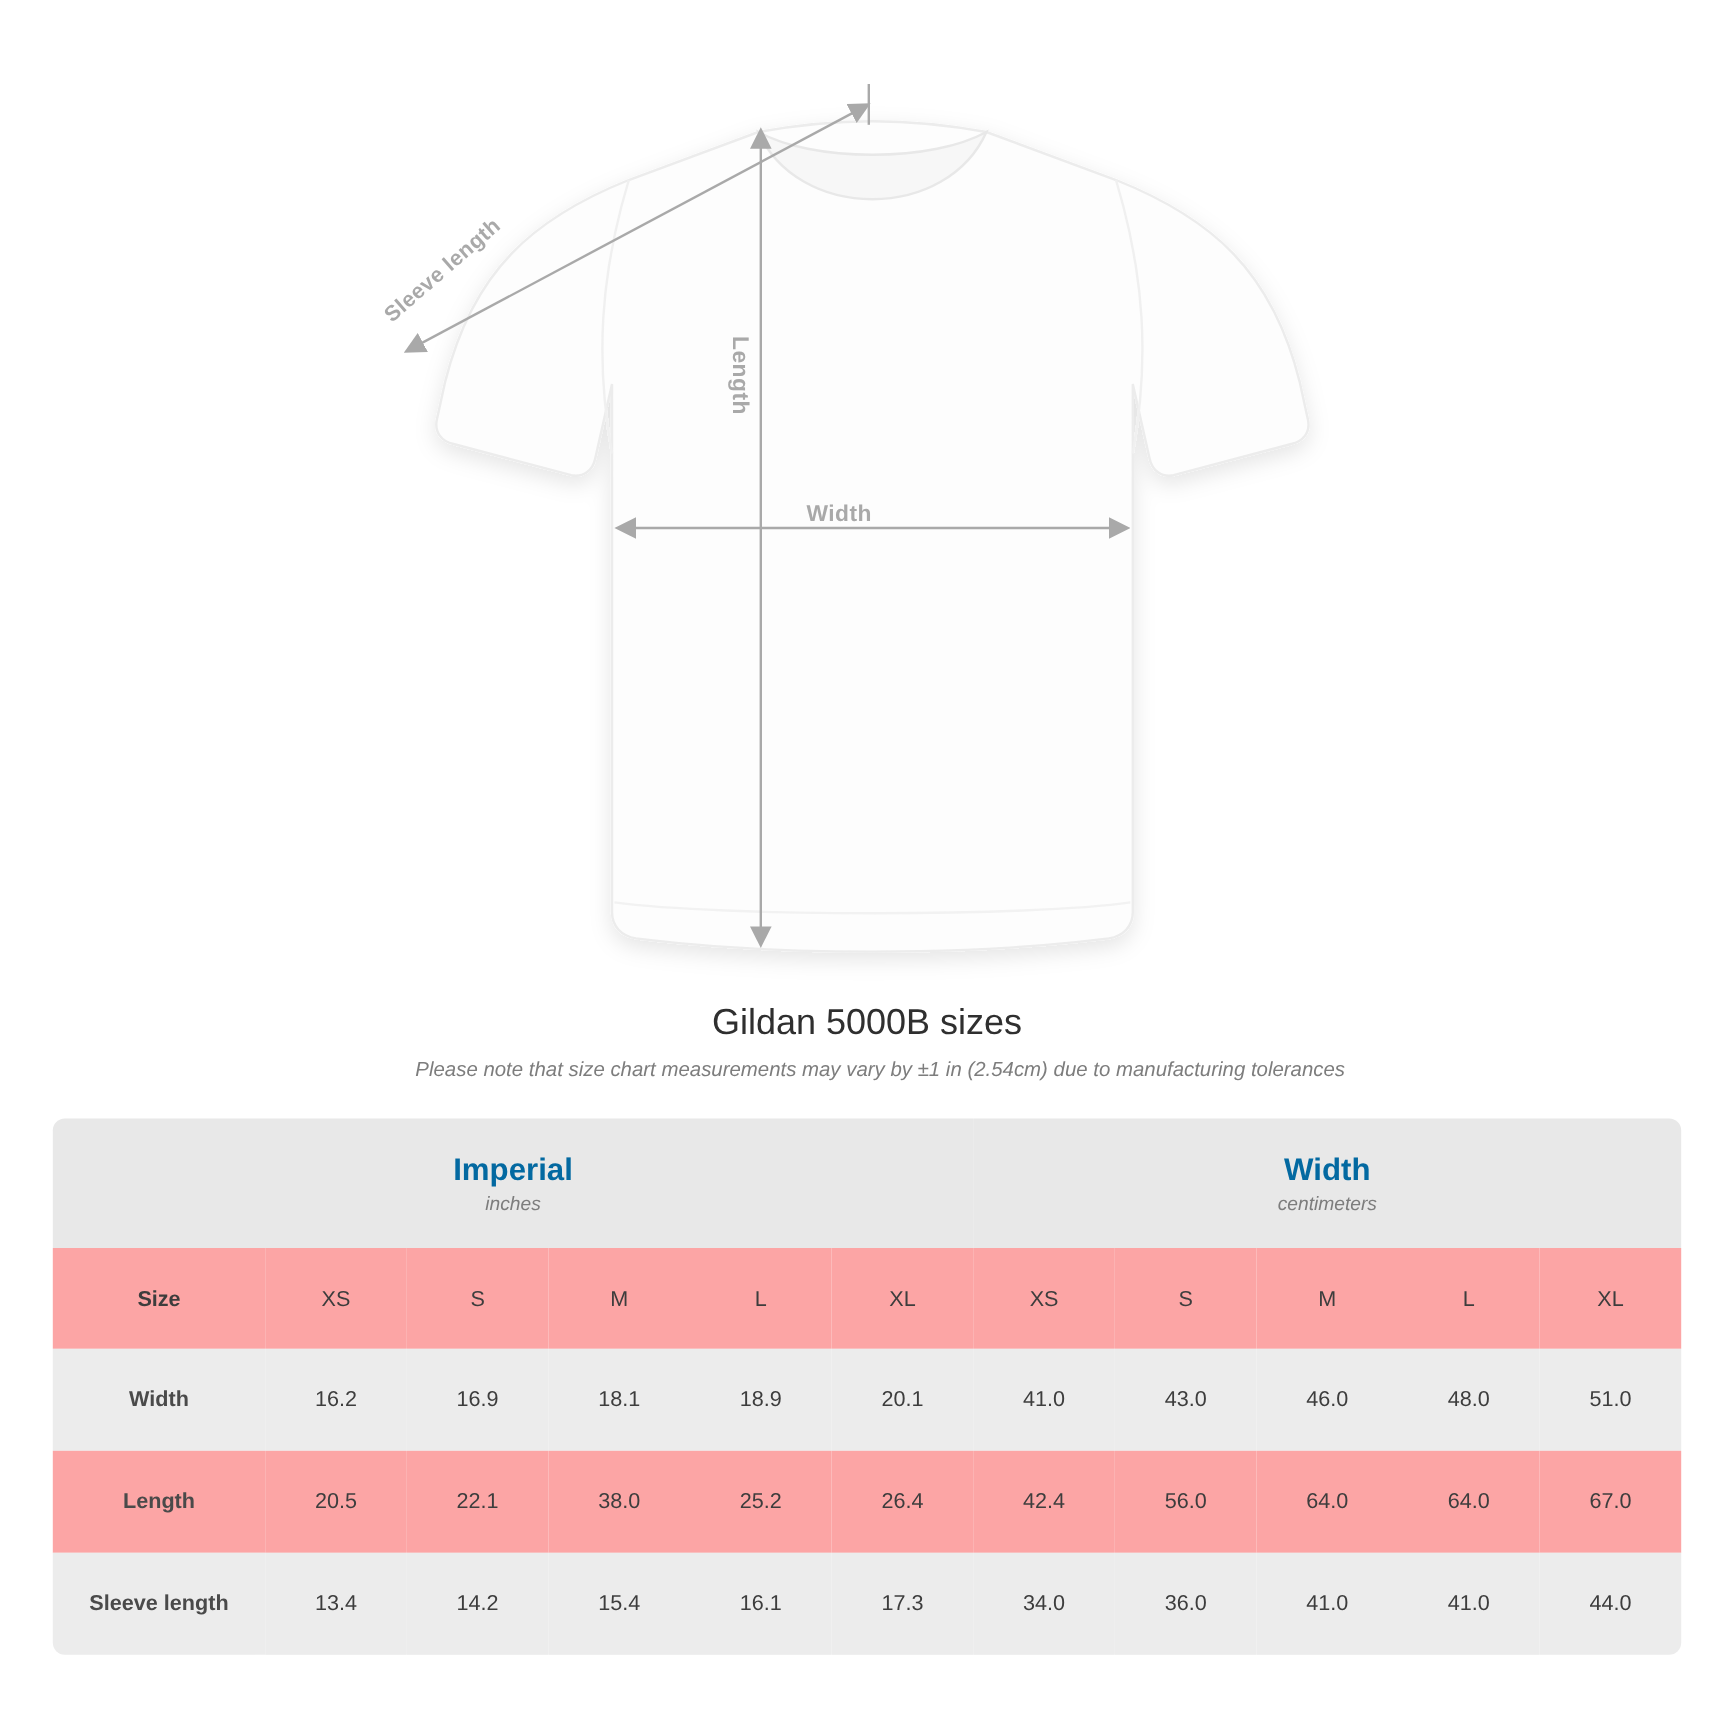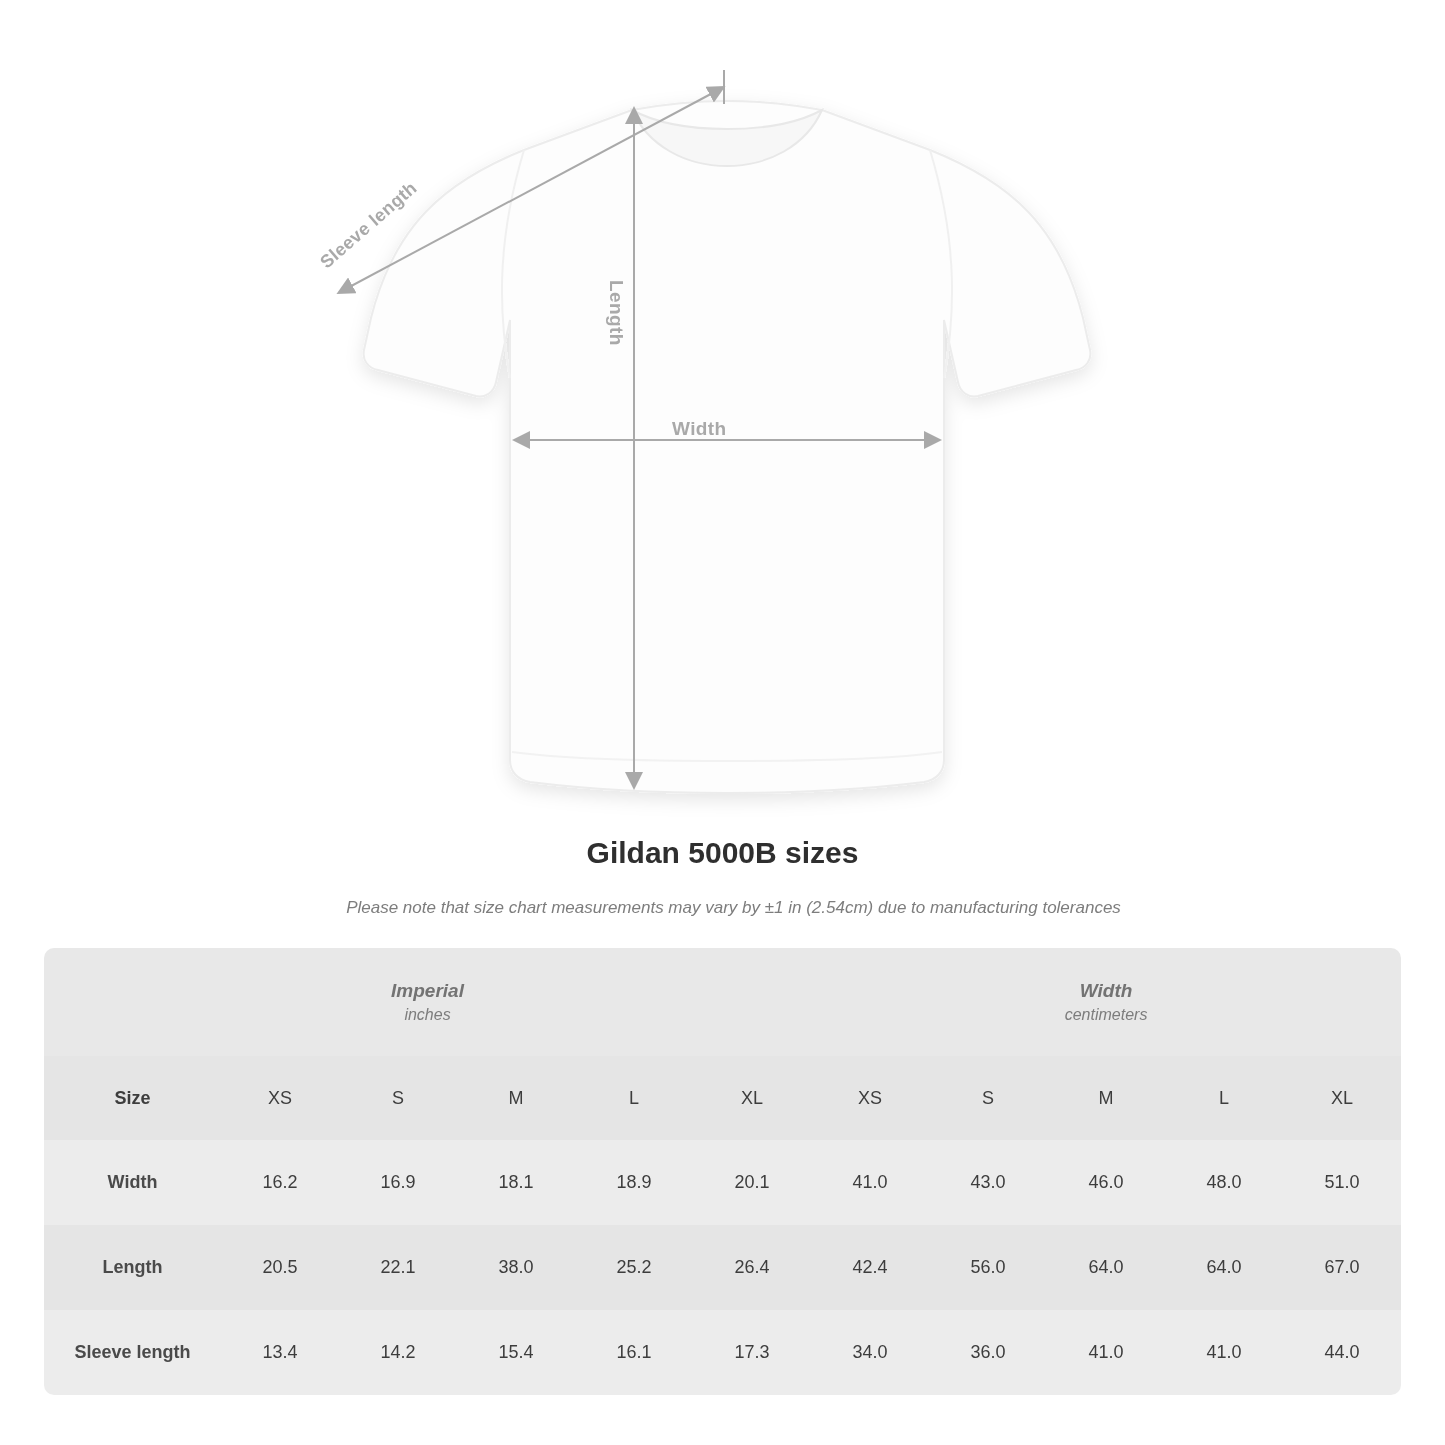--- a/index.html
+++ b/index.html
@@ -53,23 +53,23 @@
     font-size: 18px;
   }
 
   
   .title-block {
     text-align: center;
     margin-top: 6px;
   }
   .chart-title {
     font-size: 30px;
-    font-weight: bold;
+    font-weight: normal;
     color: #2f2f2f;
-    margin: 0 0 28px 0;
+    margin: 0 0 12px 0;
   }
   .chart-note {
     font-size: 17px;
     font-style: italic;
     color: #7d7d7d;
     margin: 0;
     padding-left: 22px;
   }
 
   
@@ -92,24 +92,23 @@
     height: 108px;
     padding: 0;
   }
   .unit-head:first-child {
     border-top-left-radius: 10px;
   }
   .unit-head:last-child {
     border-top-right-radius: 10px;
   }
   .unit-name {
-    font-size: 19px;
-    font-style: italic;
+    font-size: 26px;
     font-weight: bold;
-    color: #737373;
+    color: #0369a1;
     line-height: 1.2;
   }
   .unit-sub {
     font-size: 16px;
     font-style: italic;
     color: #7d7d7d;
     margin-top: 4px;
   }
   .hdr-row td {
     height: 82px;
@@ -117,21 +116,21 @@
     color: #3d3d3d;
     background: #ffffff;
   }
   .hdr-row td.rowlabel {
     font-weight: bold;
   }
   tr.band td {
     background: #ececec;
   }
   tr.plain td {
-    background: #e5e5e5;
+    background: #fca5a5;
   }
   .data-row td {
     height: 83px;
     font-size: 18px;
     color: #3d3d3d;
   }
   .data-row td.rowlabel {
     font-weight: bold;
     color: #4a4a4a;
   }

